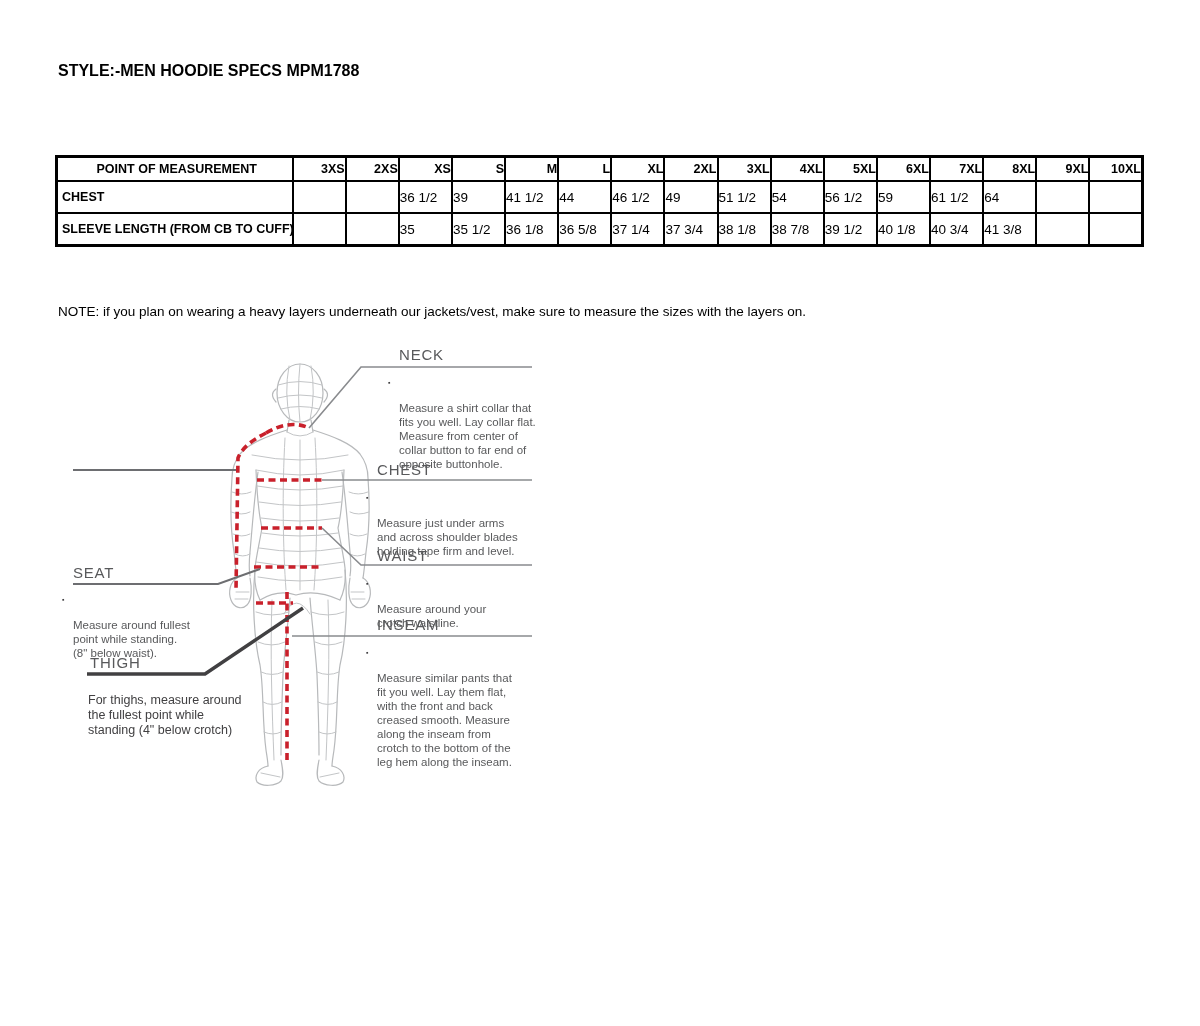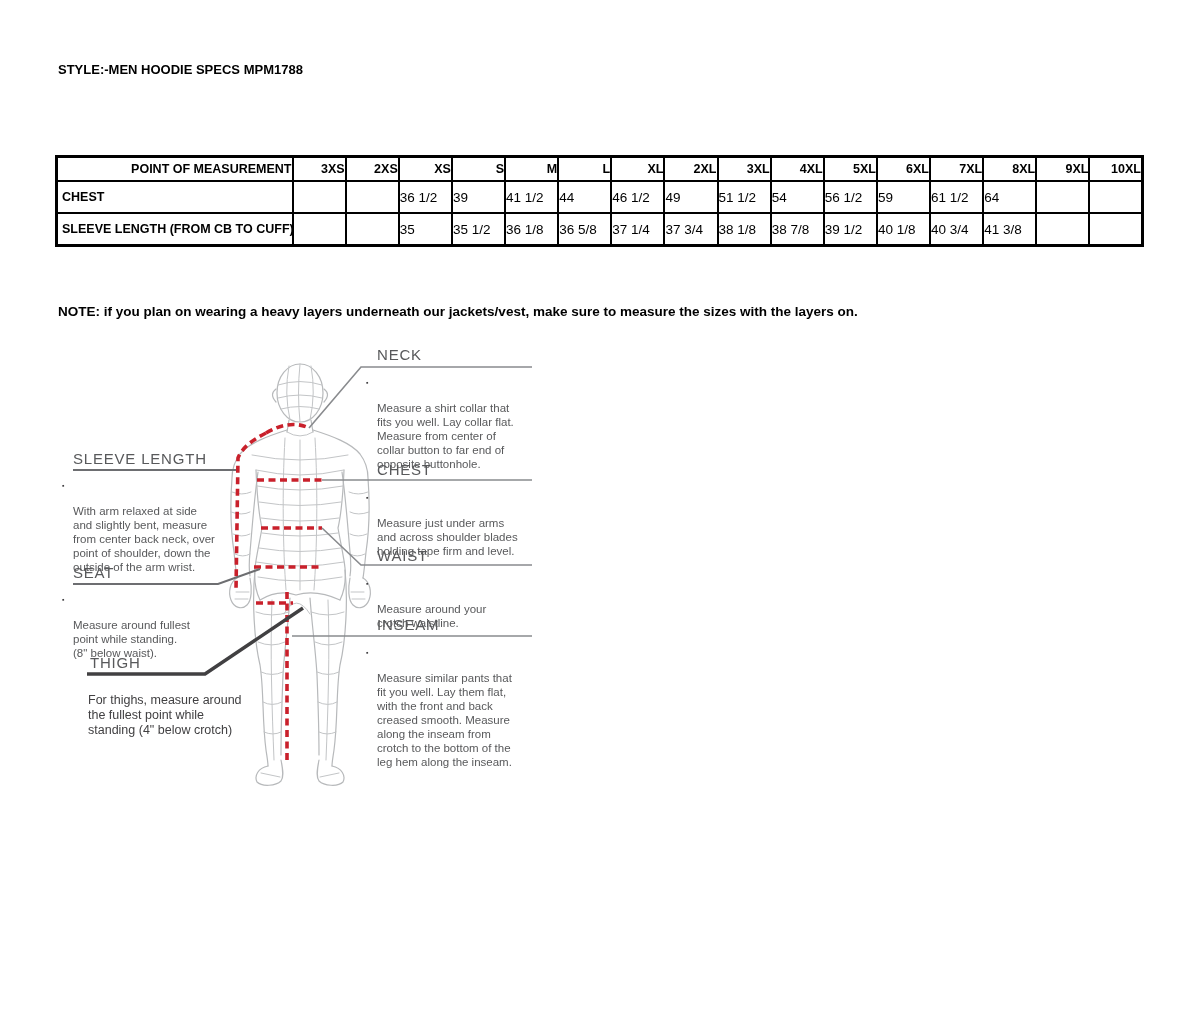--- a/index.html
+++ b/index.html
@@ -1,25 +1,25 @@
 <!DOCTYPE html>
 <html style="--measure-red: #c9202b;"><head>
 <meta charset="utf-8">
 <style>
   html,body{margin:0;padding:0;background:#fff;}
   .page{position:relative;width:1200px;height:1026px;background:#fff;overflow:hidden;
         font-family:"Liberation Sans",sans-serif;}
-  .title{position:absolute;left:58px;top:62px;font-size:13px;font-weight:bold;color:#000;}
-  .note{position:absolute;left:58px;top:304px;font-size:13.5px;font-weight:bold;color:#000;}
+  .title{position:absolute;left:58px;top:62px;font-size:16px;font-weight:bold;color:#000;}
+  .note{position:absolute;left:58px;top:304px;font-size:13.5px;font-weight:normal;color:#000;}
 
   table.size{position:absolute;left:55px;top:155px;border-collapse:collapse;table-layout:fixed;
              width:1089px;border:3px solid #000;}
   table.size th,table.size td{border:2px solid #000;padding:0;overflow:hidden;white-space:nowrap;}
   table.size thead th{height:22px;font-size:12.5px;font-weight:bold;text-align:right;}
-  table.size thead th.poml{text-align:right;padding-left:4px;}
+  table.size thead th.poml{text-align:center;padding-left:4px;}
   table.size tbody th{height:30px;font-size:12.5px;font-weight:bold;text-align:left;padding-left:4px;}
   table.size tbody td{height:30px;font-size:13.5px;font-weight:normal;text-align:left;}
   table.size col.c0{width:236px;}
 
   svg.overlay{position:absolute;left:0;top:0;width:1200px;height:1026px;pointer-events:none;}
   .wire{stroke:#b7b9bb;fill:none;stroke-width:1.2;stroke-linecap:round;}
   .wire2{stroke:#c3c5c7;fill:none;stroke-width:1;stroke-linecap:round;}
   .measure{stroke:var(--measure-red,#c9202b);fill:none;stroke-width:3.6;stroke-dasharray:7 4.5;}
   .ptr{stroke:#898b8e;fill:none;stroke-width:1.6;}
   .ptr-dark{stroke:#6d6e71;fill:none;stroke-width:2;}
@@ -204,43 +204,32 @@
       <path class="ptr" d="M309 428 L 361 367 H 532"></path>
       <path class="ptr" d="M322 480 H 532"></path>
       <path class="ptr" d="M322 528 L 361 565 H 532"></path>
       <path class="ptr" d="M292 636 H 532"></path>
       <path class="ptr-dark" d="M73 470 H 236"></path>
       <path class="ptr-dark" d="M73 584 H 218 L 260 569"></path>
       <path class="ptr-thick" d="M87 674 H 205 L 303 608"></path>
     </g>
   </svg>
 
-  <div class="sec" style="left:377px;top:346px">
+  <div class="sec" style="left:399px;top:346px">
     <div class="sec-h">NECK</div>
     <div class="sec-b">
       <span class="bullet">▪</span>
       <span>Measure a shirt collar that
 fits you well. Lay collar flat.
 Measure from center of
 collar button to far end of
 opposite buttonhole.</span>
     </div>
   </div>
 
-  <div class="sec" style="left:73px;top:450px">
-    <div class="sec-h">SLEEVE LENGTH</div>
-    <div class="sec-b" style="margin-top:9px">
-      <span class="bullet">▪</span>
-      <span>With arm relaxed at side
-and slightly bent, measure
-from center back neck, over
-point of shoulder, down the
-outside of the arm wrist.</span>
-    </div>
-  </div>
 
   <div class="sec" style="left:377px;top:461px">
     <div class="sec-h">CHEST</div>
     <div class="sec-b">
       <span class="bullet">▪</span>
       <span>Measure just under arms
 and across shoulder blades
 holding tape firm and level.</span>
     </div>
   </div>

